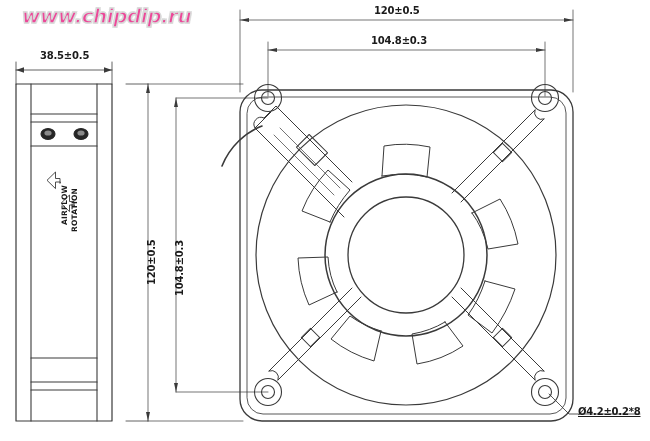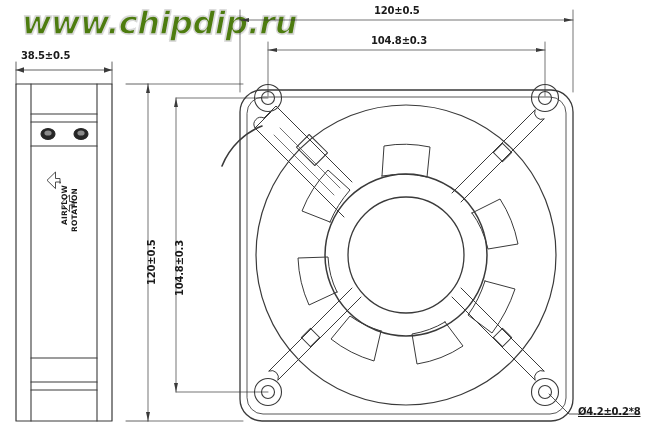--- a/index.html
+++ b/index.html
@@ -22,23 +22,23 @@
     width: 650px;
     height: 441px;
   }
   .wm {
     position: absolute;
     left: 22px;
     top: 4px;
     font-family: "DejaVu Sans", sans-serif;
     font-weight: bold;
     font-style: italic;
-    font-size: 32px;
+    font-size: 20px;
     letter-spacing: -0.5px;
-    color: #4d7c0f;
+    color: #ec4899;
     -webkit-text-stroke: 1.4px #d8d8d8;
     text-shadow:
       1px 1px 0 #e9e9e9,
       -1px -1px 0 #e9e9e9;
     white-space: nowrap;
     user-select: none;
   }
   .dim {
     position: absolute;
     font-family: "DejaVu Sans", sans-serif;
@@ -219,21 +219,21 @@
         </g>
 
         <g stroke-width="0.85">
           <path d="M549,394 L569,414 L640,414"></path>
         </g>
 
       </g>
     </g>
   </svg>
 
-  <div class="dim" style="left:21px; top:50px;text-align:center;">38.5±0.5</div>
+  <div class="dim" style="left:40px; top:50px;text-align:center;">38.5±0.5</div>
 
   <div class="dim" style="left:374px; top:5px;">120±0.5</div>
 
   <div class="dim" style="left:371px; top:35px;">104.8±0.3</div>
 
   <div class="dim vert" style="left:146px; top:285px;">120±0.5</div>
 
   <div class="dim vert" style="left:174px; top:296px;">104.8±0.3</div>
 
   <div class="dim" style="left:578px; top:406px;text-decoration:underline;">Ø4.2±0.2*8</div>

